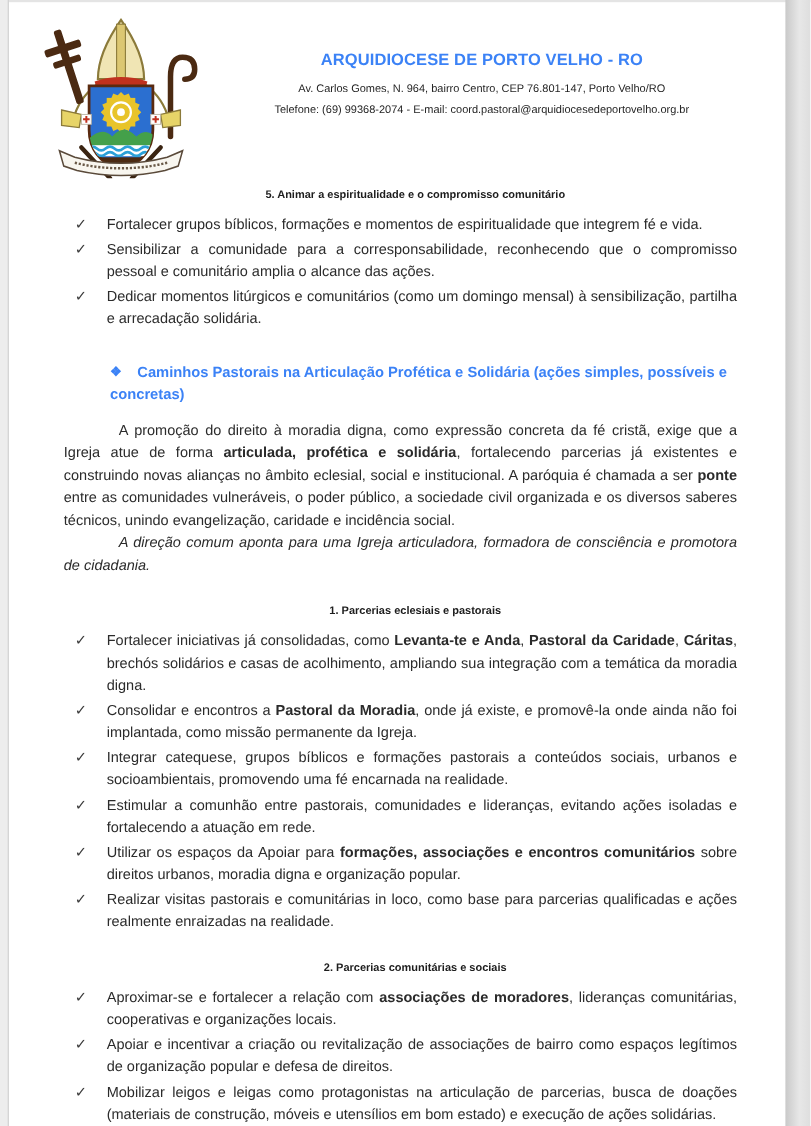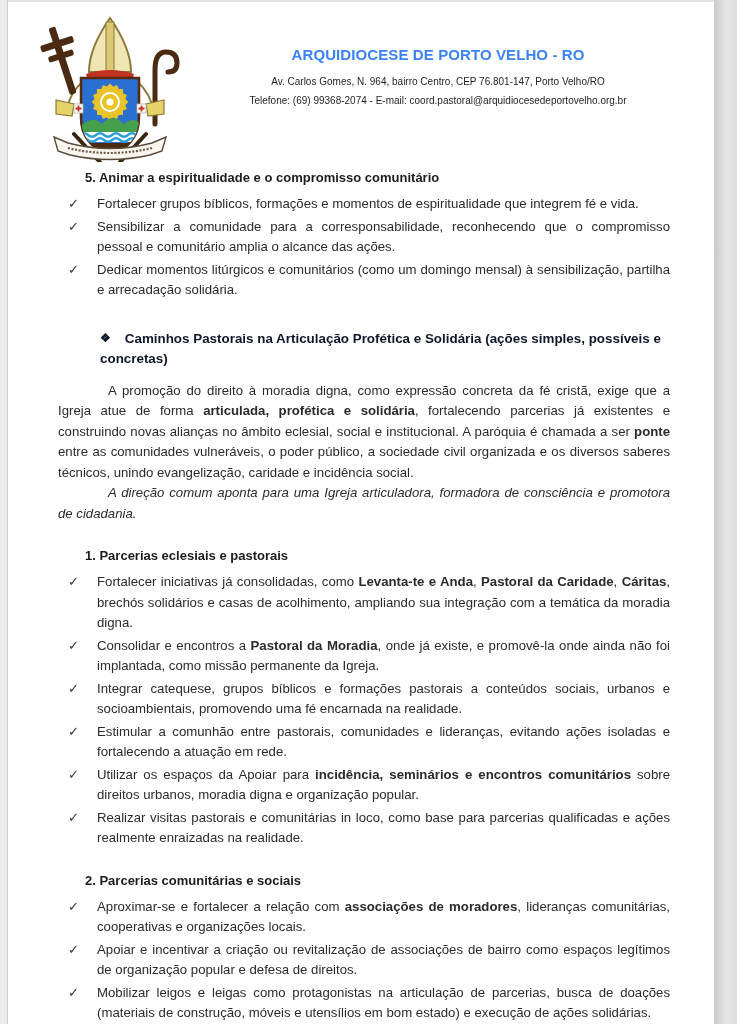--- a/index.html
+++ b/index.html
@@ -12,23 +12,23 @@
 
   
   header{position:relative;height:158px;}
   .logo{position:absolute;left:26px;top:12px;width:152px;height:150px;}
   .head-text{margin-left:165px;margin-right:10px;text-align:center;padding-top:46px;}
   .org{font-weight:bold;font-size:15px;letter-spacing:.1px;margin-bottom:9px;color:#3b82f6;}
   .addr{font-size:10px;line-height:19px;color:#1f1f1f;}
 
   
   main{margin:10px 43px 0 50px;font-size:13.2px;color:#2b2b2b;}
-  .section-heading{font-weight:bold;font-size:13px;color:#1d1d1d;margin:22px 0 6px 27px;line-height:20px;}
+  .section-heading{font-weight:bold;font-size:10px;color:#1d1d1d;margin:22px 0 6px 27px;line-height:20px;text-align:center;}
   main > .section-heading:first-child{margin-top:6px;}
-  .diamond-heading{font-weight:bold;font-size:13.4px;color:#0f172a;margin:28px 0 12px 42px;line-height:20px;}
+  .diamond-heading{font-weight:bold;font-size:13.4px;color:#3b82f6;margin:28px 0 12px 42px;line-height:20px;}
   .diamond{display:inline-block;margin-right:14px;font-size:12px;transform:translateY(-1px);}
   .check-item{display:flex;margin:2px 0;line-height:20.5px;}
   .tick{flex:none;width:39px;padding-left:10px;box-sizing:border-box;color:#3a3a3a;}
   .check-text{flex:1;text-align:justify;}
   .para{text-align:justify;text-indent:50px;line-height:20.5px;margin:0;}
   .para.italic{font-style:italic;}
   .diamond-heading + .para{margin-top:2px;}
   .b{font-weight:bold;}
 </style>
 </head>
@@ -139,21 +139,21 @@
         <div class="check-item">
           <span class="tick">✓</span>
           <div class="check-text"><span>Integrar catequese, grupos bíblicos e formações pastorais a conteúdos sociais, urbanos e socioambientais, promovendo uma fé encarnada na realidade.</span></div>
         </div>
         <div class="check-item">
           <span class="tick">✓</span>
           <div class="check-text"><span>Estimular a comunhão entre pastorais, comunidades e lideranças, evitando ações isoladas e fortalecendo a atuação em rede.</span></div>
         </div>
         <div class="check-item">
           <span class="tick">✓</span>
-          <div class="check-text"><span>Utilizar os espaços da Apoiar para </span><span class="b">incidência, seminários e encontros comunitários</span><span> sobre direitos urbanos, moradia digna e organização popular.</span></div>
+          <div class="check-text"><span>Utilizar os espaços da Apoiar para </span><span class="b">formações, associações e encontros comunitários</span><span> sobre direitos urbanos, moradia digna e organização popular.</span></div>
         </div>
         <div class="check-item">
           <span class="tick">✓</span>
           <div class="check-text"><span>Realizar visitas pastorais e comunitárias in loco, como base para parcerias qualificadas e ações realmente enraizadas na realidade.</span></div>
         </div>
         <div class="section-heading">2. Parcerias comunitárias e sociais</div>
         <div class="check-item">
           <span class="tick">✓</span>
           <div class="check-text"><span>Aproximar-se e fortalecer a relação com </span><span class="b">associações de moradores</span><span>, lideranças comunitárias, cooperativas e organizações locais.</span></div>
         </div>

